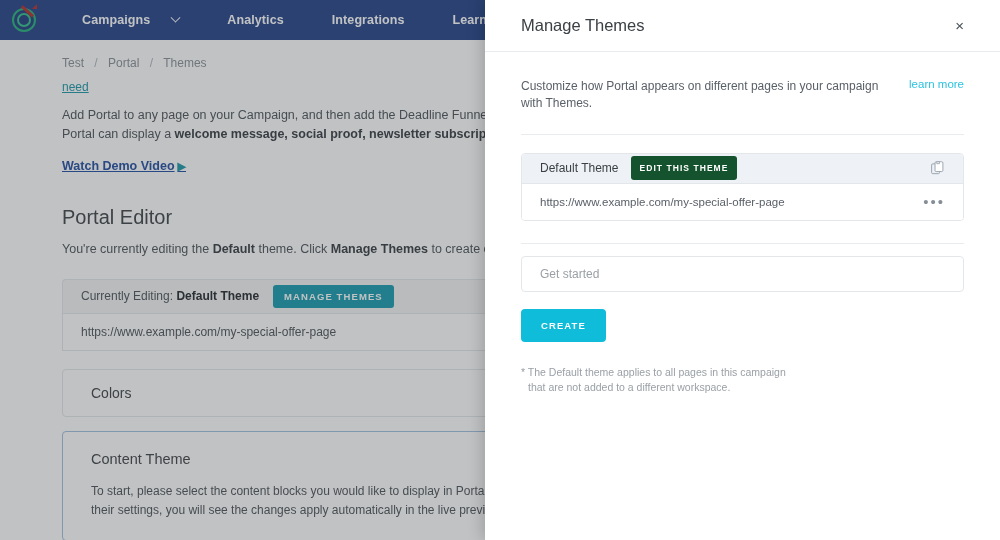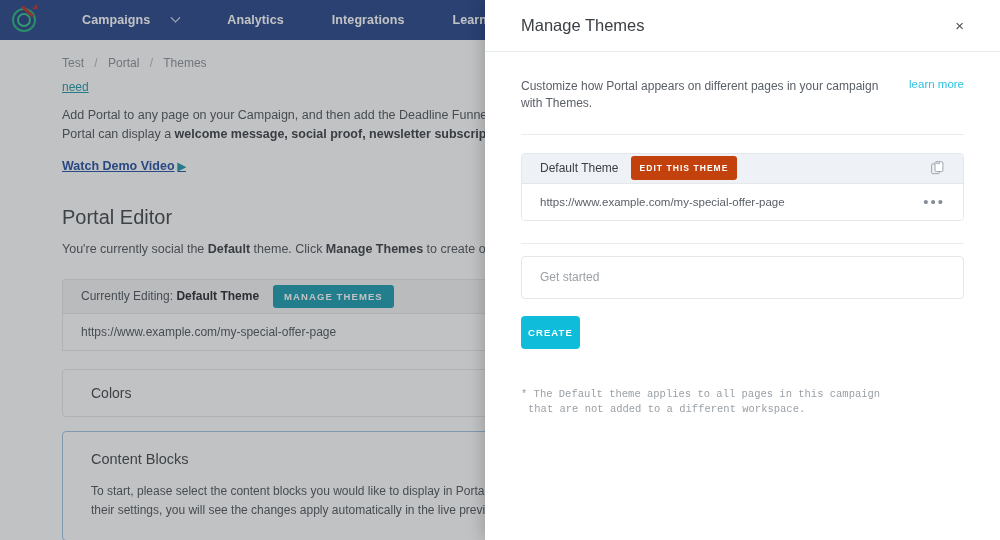--- a/index.html
+++ b/index.html
@@ -242,21 +242,21 @@
   .theme-card-head {
     background:#eef2f7;
     height: 30px;
     display:flex; align-items:center; justify-content:space-between;
     padding: 0 18px;
     border-bottom: 1px solid #e4e7ea;
   }
   .theme-card-head .left { display:flex; align-items:center; gap:12px; }
   .theme-name { font-size: 12px; color:#3b4045; }
   .btn-edit-theme {
-    background:#c2410c;
+    background:#14532d;
     color:#ffffff;
     font-size: 8.5px;
     font-weight:bold;
     letter-spacing:1.05px;
     padding: 7px 9px;
     border-radius: 3px;
     border:none;
     cursor:pointer;
   }
   .copy-icon { width:14px; height:15px; display:block; cursor:pointer; }
@@ -271,21 +271,21 @@
 
   .divider2 { height:1px; background:#e9ecef; margin-top: 22px; }
 
   .new-theme-label {
     margin-top: 18px;
     font-size: 13px;
     color:#3b4045;
   }
   .get-started-input {
     margin-top: 12px;
-    height: 43px;
+    height: 36px;
     border: 1px solid #e4e7ea;
     border-radius: 4px;
     width: 100%;
     padding: 0 18px;
     font-size: 12px;
     color:#495057;
     font-family:"Liberation Sans", sans-serif;
     background:#fff;
     outline:none;
   }
@@ -293,30 +293,29 @@
 
   .btn-create {
     margin-top: 17px;
     background:#0fbcd9;
     color:#fff;
     font-size: 9.5px;
     font-weight:bold;
     letter-spacing:1.1px;
     border:none;
     border-radius: 4px;
-    padding: 11px 7px;
+    padding: 11px 20px;
     cursor:pointer;
   }
 
   .footnote {
-    margin-top: 38px;
+    margin-top: 23px;
     font-size: 10.5px;
     color:#9aa0a6;
     line-height:1.5;
-    font-family:Liberation Mono, monospace;
   }
   .footnote .l2 { display:block; padding-left: 7px; }
 </style>
 </head>
 <body>
 
 <div id="app">
 
   <div class="bg-page">
 
@@ -373,21 +372,21 @@
           <span>Portal can display a </span><b>welcome message, social proof, newsletter subscription</b><span>, and more!</span>
         </p>
 
         <a class="demo-link">
           <span>Watch Demo Video</span><span class="play">▶</span>
         </a>
 
         <h2 class="section-title">Portal Editor</h2>
 
         <p class="sub">
-          <span>You're currently social the </span><b>Default</b><span> theme. Click </span><b>Manage Themes</b><span> to create or edit more themes and</span><br>
+          <span>You're currently editing the </span><b>Default</b><span> theme. Click </span><b>Manage Themes</b><span> to create or edit more themes and</span><br>
         </p>
 
         <div class="editing-bar">
           <span class="lbl">
             <span>Currently Editing: </span><b>Default Theme</b>
           </span>
           <button class="btn-manage">MANAGE THEMES</button>
         </div>
 
         <div class="url-row">
@@ -395,21 +394,21 @@
           <span class="dots">•••</span>
         </div>
 
         <div class="accordion">
           <span class="acc-title">Colors</span>
           <span class="pm">+</span>
         </div>
 
         <div class="panel-open">
           <div class="acc-head">
-            <span class="acc-title">Content Blocks</span>
+            <span class="acc-title">Content Theme</span>
             <span class="pm">–</span>
           </div>
           <p class="hint">To start, please select the content blocks you would like to display in Portal below. As you turn content blocks on and adjust their settings, you will see the changes apply automatically in the live preview window to the right. 😎</p>
         </div>
       </div>
     </div>
 
     <div class="scrim"></div>
   </div>
 

